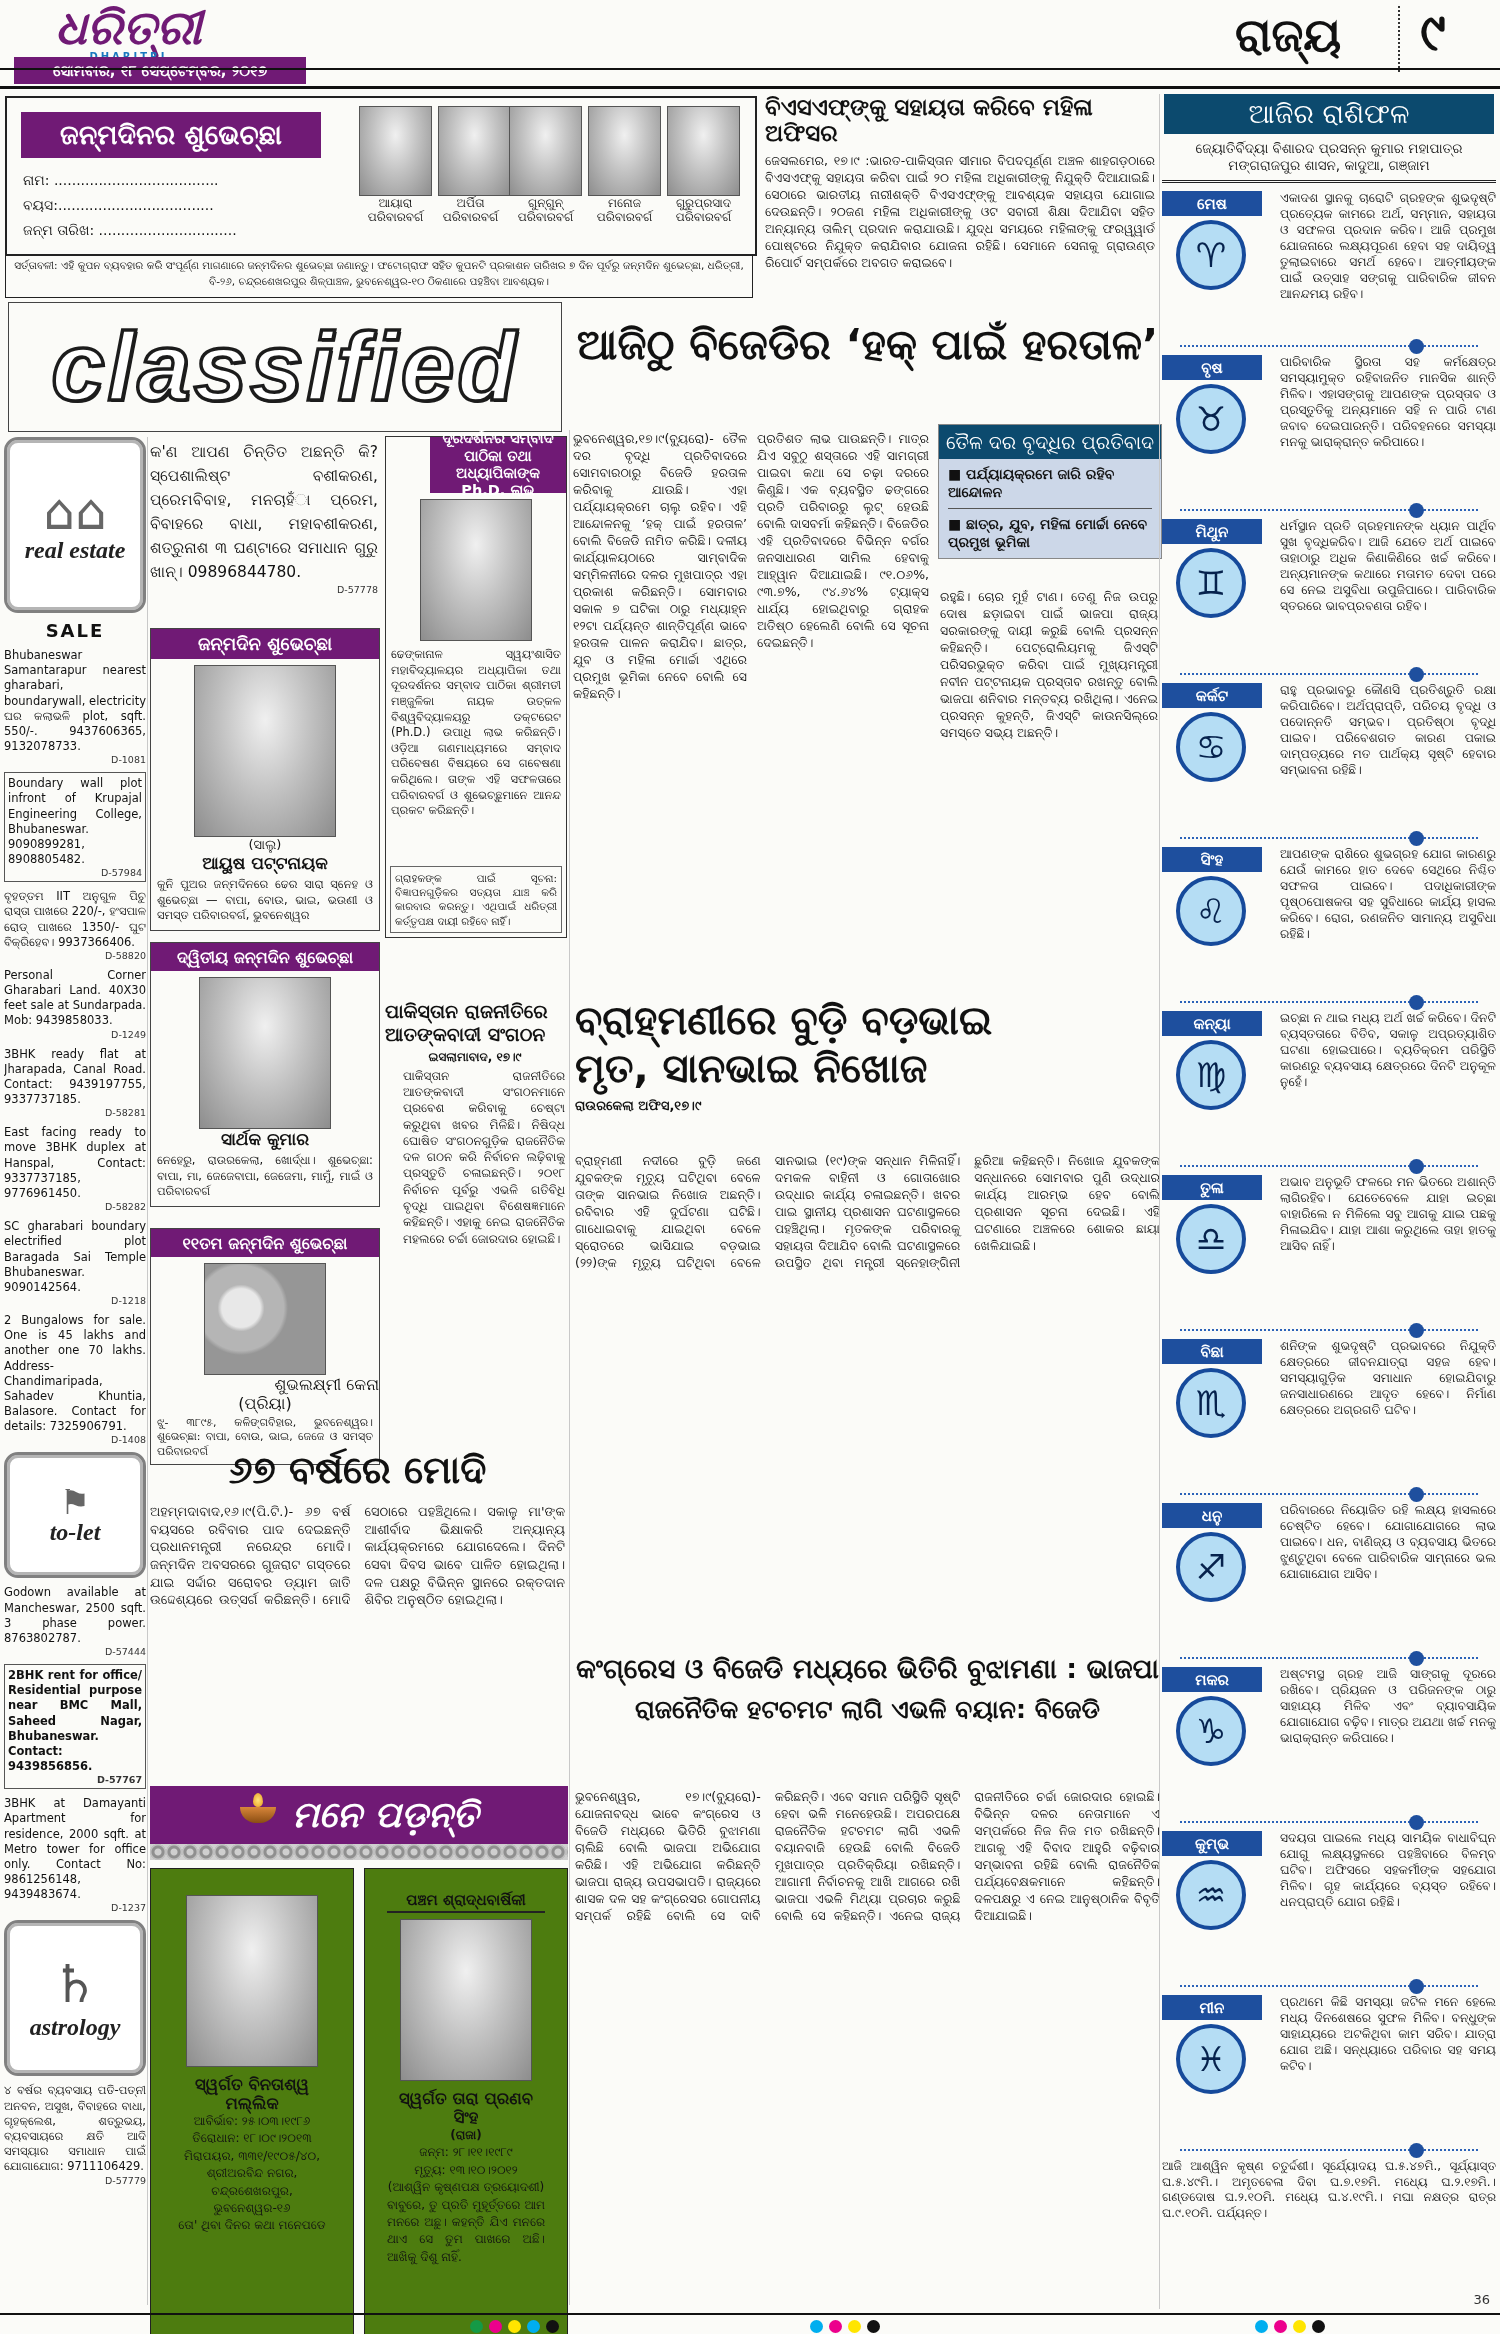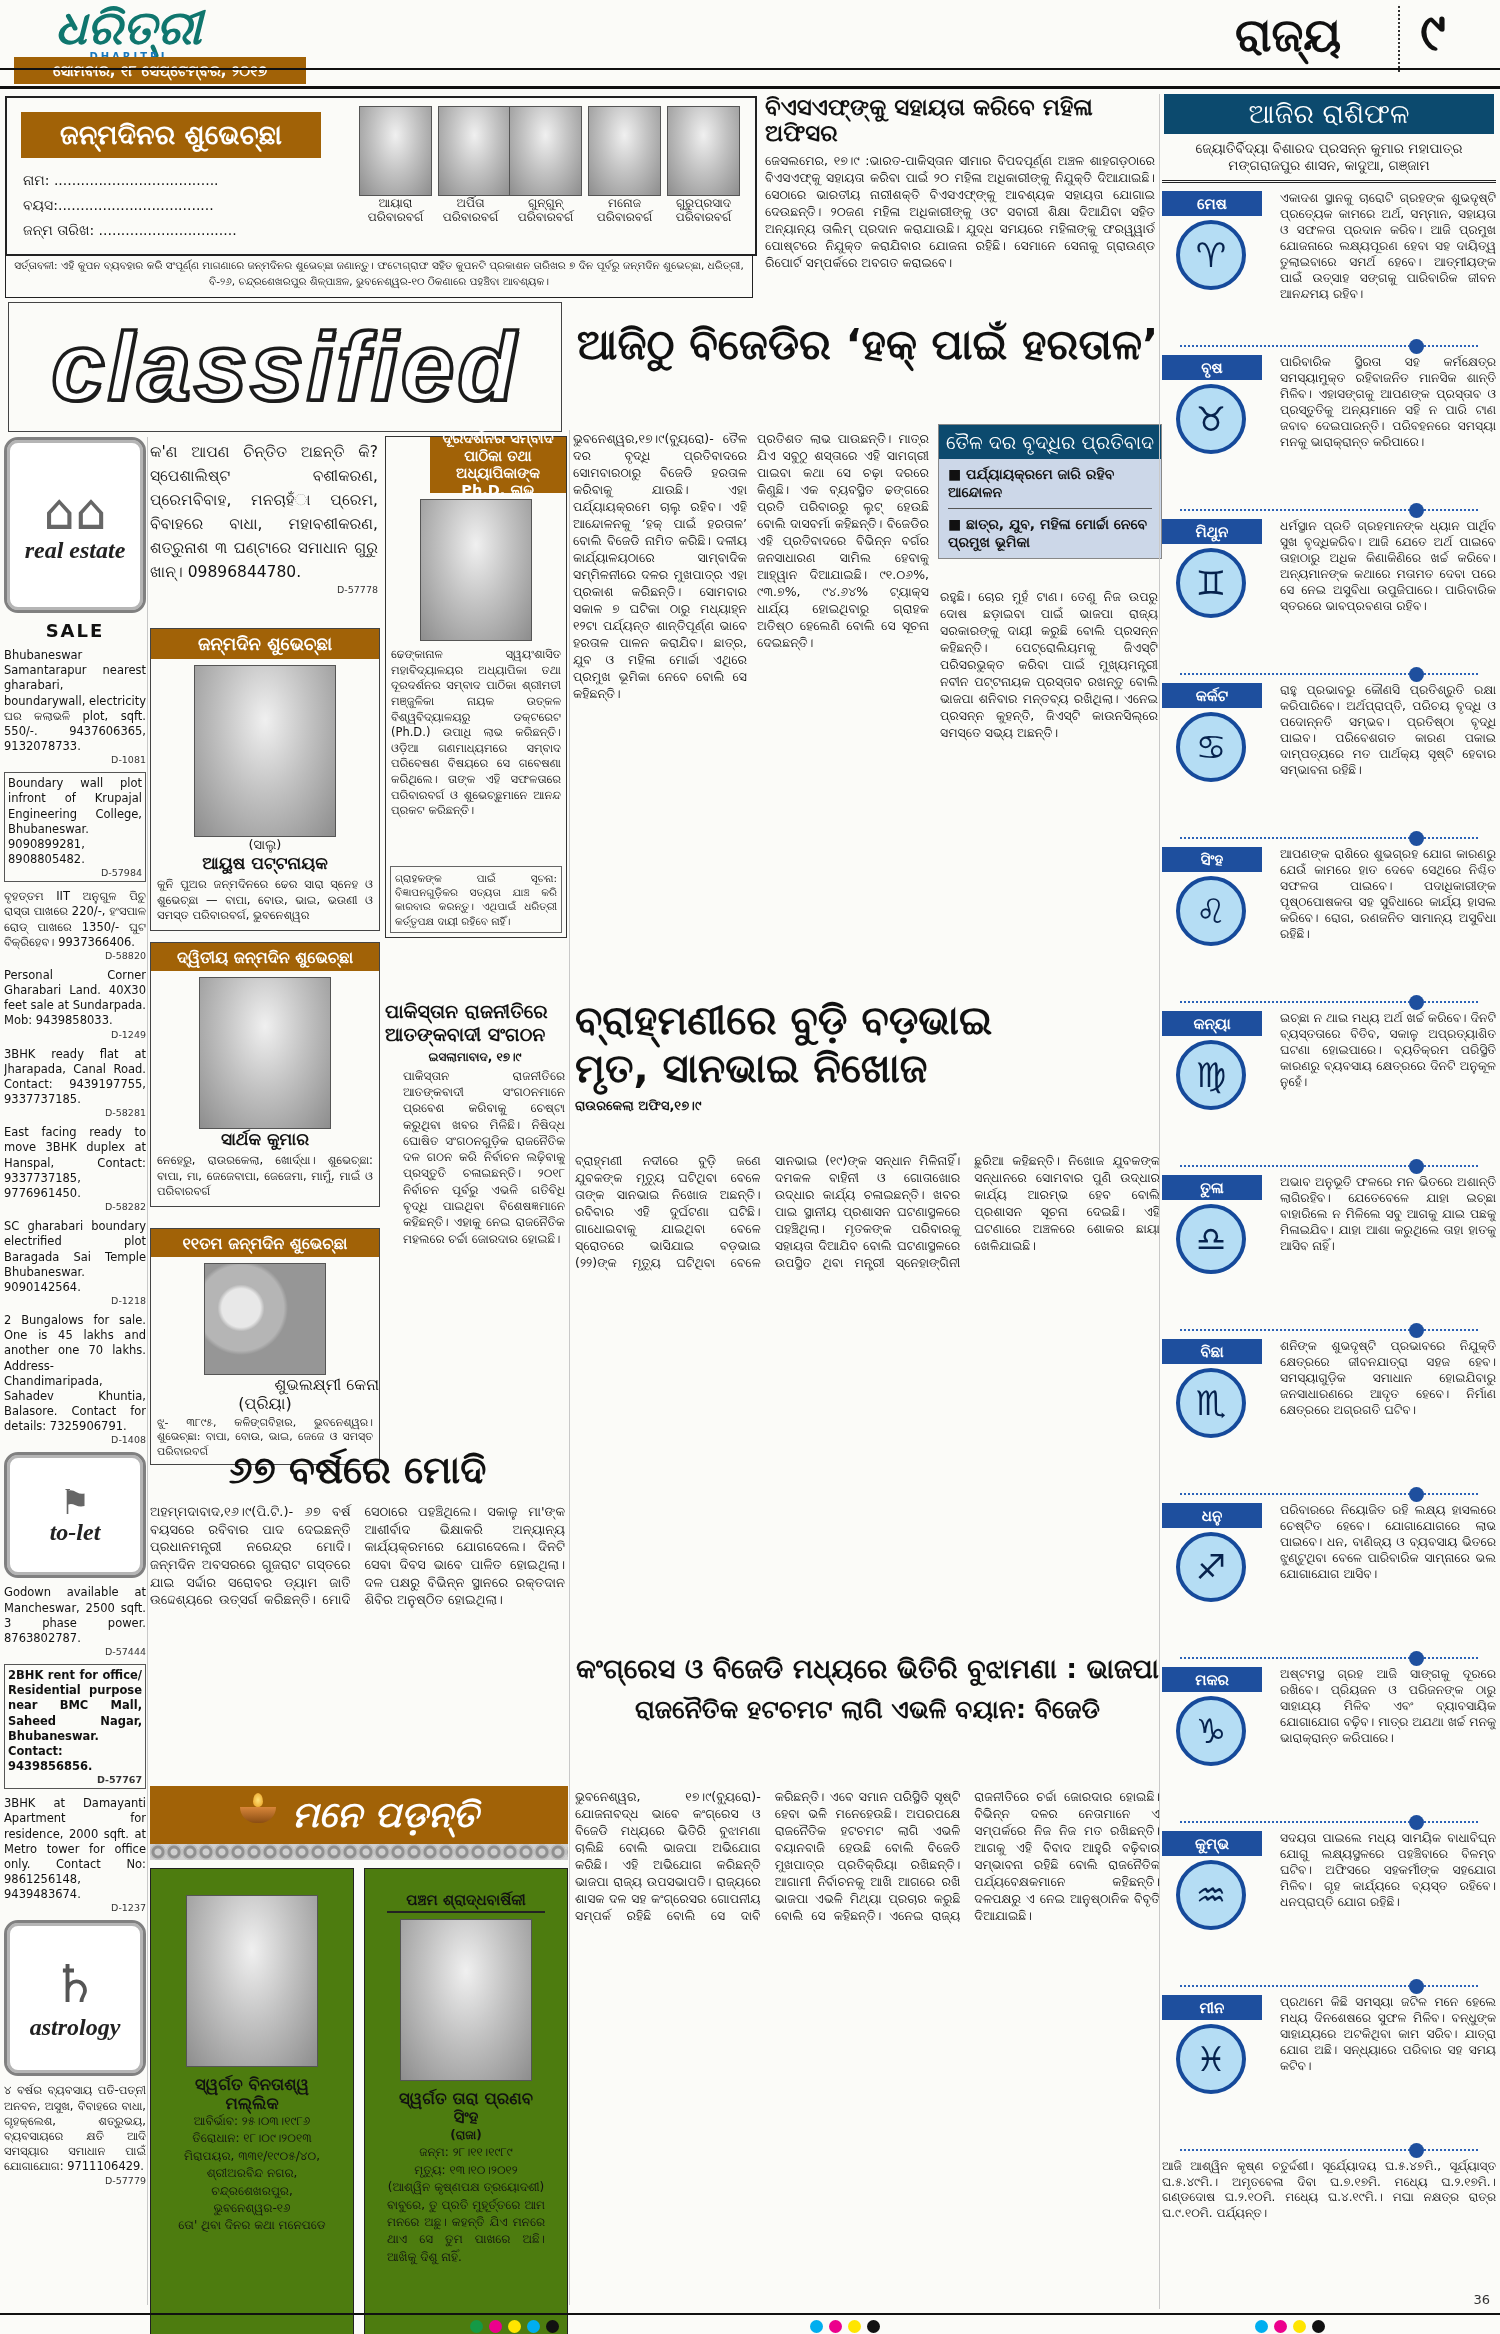--- a/index.html
+++ b/index.html
@@ -1,19 +1,19 @@
 <!DOCTYPE html>
 <html><head>
 <meta charset="utf-8">
 <style>
   html,body{margin:0;padding:0;background:#9a9a9a;}
   .page{position:relative;width:1500px;height:2334px;background:#fbfbf8;font-family:"DejaVu Sans",sans-serif;color:#111;overflow:hidden;margin:0 auto;}
   .abs{position:absolute;}
   .bt{font-size:12.5px;line-height:1.36;text-align:justify;overflow:hidden;}
-  .blackbar{background:#a16207;color:#fff;font-weight:bold;display:flex;align-items:center;justify-content:center;}
+  .blackbar{background:#701a75;color:#fff;font-weight:bold;display:flex;align-items:center;justify-content:center;}
   .bluebar{background:#0c4a6e;color:#fff;font-weight:normal;display:flex;align-items:center;justify-content:center;}
   .ph{background:radial-gradient(ellipse at 50% 32%,#f0f0f0 0%,#c2c2c2 45%,#8d8d8d 100%);border:1px solid #555;}
   .cap{font-size:12px;text-align:center;line-height:1.2;}
   .dref{font-size:9.5px;text-align:right;color:#333;}
   .adtxt{font-size:11.5px;line-height:1.32;text-align:justify;}
   .roundbox{border:3px solid #808080;border-radius:14px;background:#fff;box-shadow:0 0 0 3px #b5b5b5 inset;display:flex;flex-direction:column;align-items:center;justify-content:center;}
   .scriptlbl{font-family:"Liberation Serif",serif;font-style:italic;font-weight:bold;font-size:24px;color:#222;}
   .vline{background:#c9c9c9;width:1px;}
   .sign-label{background:#1e4f9e;color:#fff;font-weight:bold;font-size:15px;width:100px;height:25px;display:flex;align-items:center;justify-content:center;}
   .sign-circle{width:62px;height:62px;border-radius:50%;background:#b5ddf4;border:4px solid #164a9b;color:#06224d;font-size:34px;display:flex;align-items:center;justify-content:center;margin:4px 0 0 14px;}
@@ -31,21 +31,21 @@
   .obitname{font-weight:bold;font-size:16.5px;text-align:center;margin-top:8px;}
   .obitline{font-size:12px;text-align:center;line-height:1.45;}
   .hl{font-weight:bold;}
 </style>
 </head>
 <body>
 
 <div class="page">
 
   <div class="abs" style="left:55px;top:4px;">
-    <div style="font-size:47px;font-weight:bold;font-style:italic;color:#0f766e;line-height:1;">ଧରିତ୍ରୀ</div>
+    <div style="font-size:47px;font-weight:bold;font-style:italic;color:#701a75;line-height:1;">ଧରିତ୍ରୀ</div>
     <div style="font-size:10px;font-weight:bold;letter-spacing:3px;color:#1878be;text-align:center;">DHARITRI</div>
   </div>
   <div class="abs blackbar" style="left:14px;top:57px;width:292px;height:27px;font-size:15px;">ସୋମବାର, ୧୮ ସେପ୍ଟେମ୍ବର, ୨୦୧୭</div>
   <div class="abs" style="left:0;top:68px;width:1500px;height:2px;background:#111;"></div>
   <div class="abs" style="left:1235px;top:8px;font-size:46px;font-weight:bold;">ରାଜ୍ୟ</div>
   <div class="abs" style="left:1398px;top:6px;height:66px;border-left:2px dotted #333;"></div>
   <div class="abs" style="left:1420px;top:2px;font-size:52px;font-weight:bold;">୯</div>
   <div class="abs" style="left:0;top:86px;width:1500px;height:3px;background:#111;"></div>
 
   <div class="abs" style="left:5px;top:96px;width:748px;height:156px;border:2px solid #222;">

